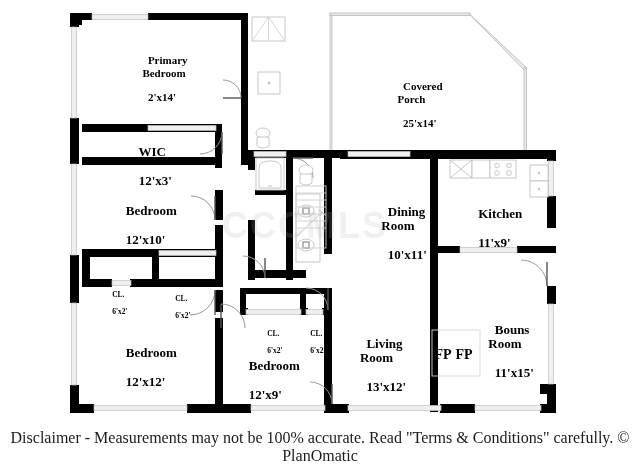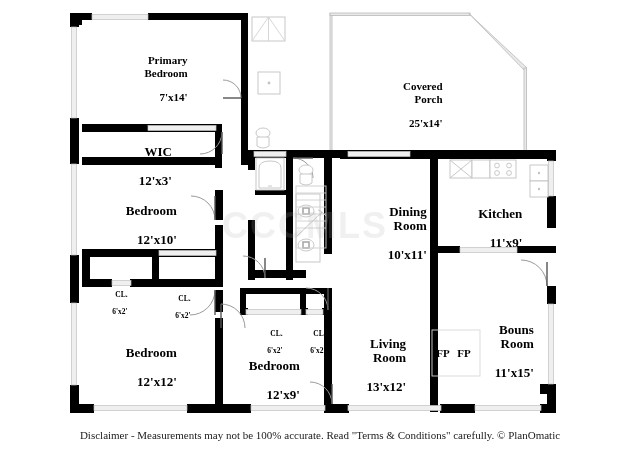--- a/index.html
+++ b/index.html
@@ -15,40 +15,40 @@
     overflow: hidden;
   }
   #plan {
     position: absolute;
     left: 0; top: 0;
     width: 640px;
     height: 465px;
   }
   .room-label {
     position: absolute;
-    text-align: right;
+    text-align: left;
     font-family: "Liberation Serif", serif;
     font-weight: bold;
     color: #000000;
     line-height: 1.12;
     white-space: pre;
     pointer-events: none;
   }
   .rl-big { font-size: 11px; }
   .rl-mid { font-size: 13px; }
   .rl-small { font-size: 7.5px; margin-top: 28px; }
-  .rl-fp { font-size: 11px; }
+  .rl-fp { font-size: 14px; }
   #disclaimer {
     position: absolute;
     left: 0;
     top: 429px;
     width: 640px;
     text-align: center;
     font-family: "Liberation Serif", serif;
-    font-size: 11px;
+    font-size: 16px;
     color: #1a1a1a;
   }
 </style>
 </head>
 <body>
 
 <div id="plan-root">
 
 <svg id="plan" viewBox="0 0 640 465" xmlns="http://www.w3.org/2000/svg">
 
@@ -271,21 +271,21 @@
     <rect x="258" y="128" width="0" height="0"></rect>
   </g>
 
   <text x="222" y="238" font-family="Liberation Sans, sans-serif" font-size="36" font-weight="bold" fill="#aaaaaa" fill-opacity="0.18" letter-spacing="2">CCCMLS</text>
 
 </svg>
 
 <div class="room-label rl-big" style="left:165px; top:42px; transform:translateX(-50%);">
   <span>Primary
 Bedroom</span><br>
-  <span>7'x14'</span>
+  <span>2'x14'</span>
 </div>
 
 <div class="room-label rl-mid" style="left:152px; top:130px; transform:translateX(-50%);">
   <span>WIC</span><br>
   <span>12'x3'</span>
 </div>
 
 <div class="room-label rl-mid" style="left:148px; top:189px; transform:translateX(-50%);">
   <span>Bedroom</span><br>
   <span>12'x10'</span>

